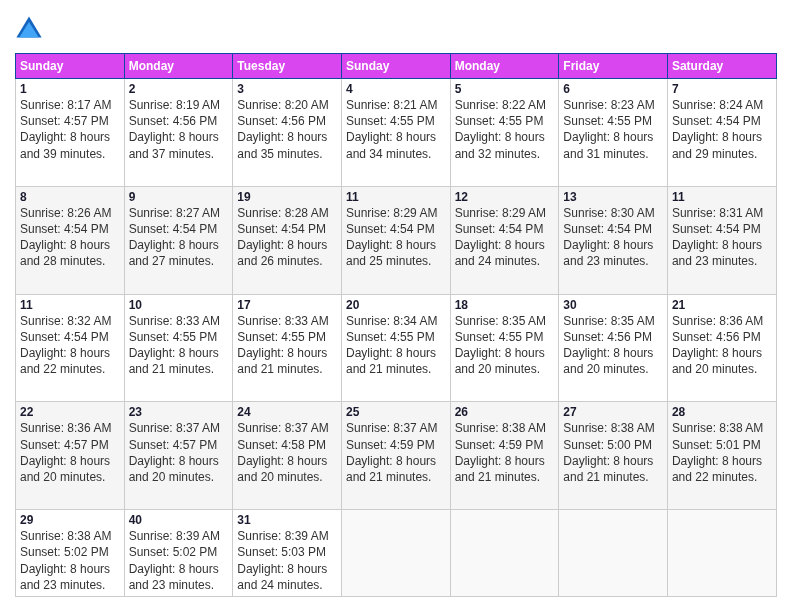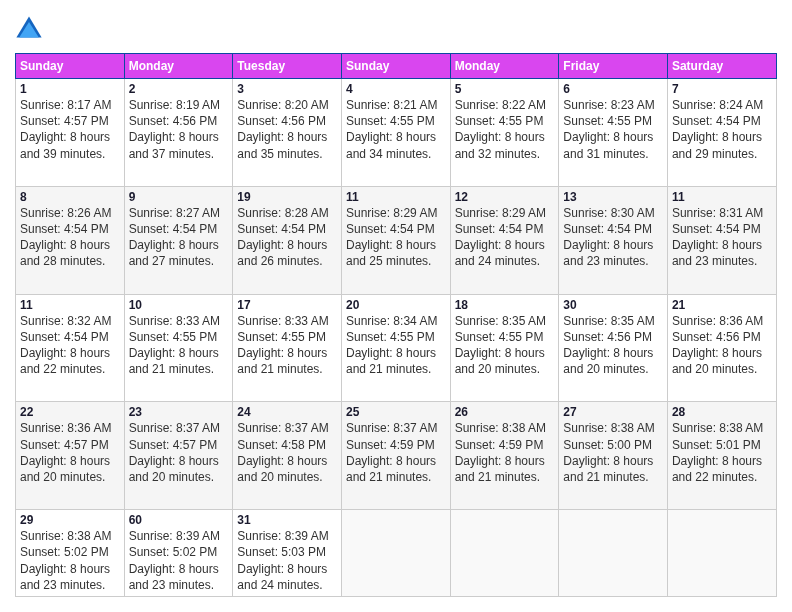--- a/index.html
+++ b/index.html
@@ -366,21 +366,21 @@
         <tr class="last-row">
           <td>
         <span class="day-num">29</span>
         <div class="day-info">
           Sunrise: 8:38 AM<br>
           Sunset: 5:02 PM<br>
           Daylight: 8 hours and 23 minutes.
         </div>
       </td>
           <td>
-        <span class="day-num">60</span>
+        <span class="day-num">40</span>
         <div class="day-info">
           Sunrise: 8:39 AM<br>
           Sunset: 5:02 PM<br>
           Daylight: 8 hours and 23 minutes.
         </div>
       </td>
           <td>
         <span class="day-num">31</span>
         <div class="day-info">
           Sunrise: 8:39 AM<br>

